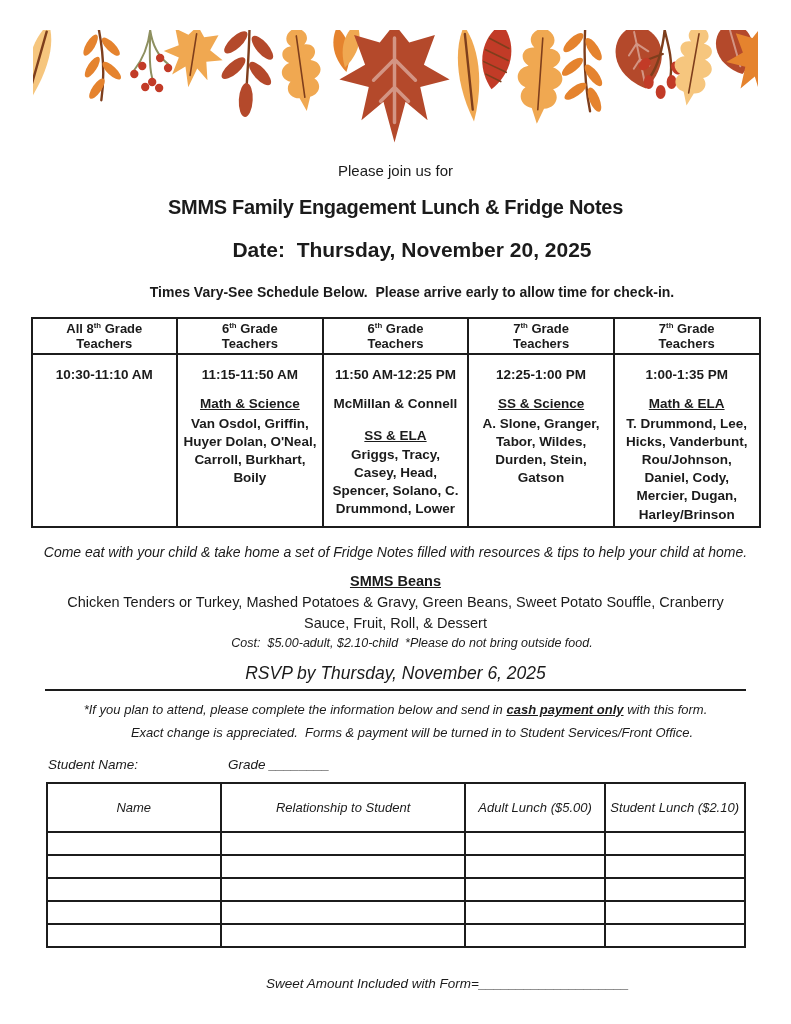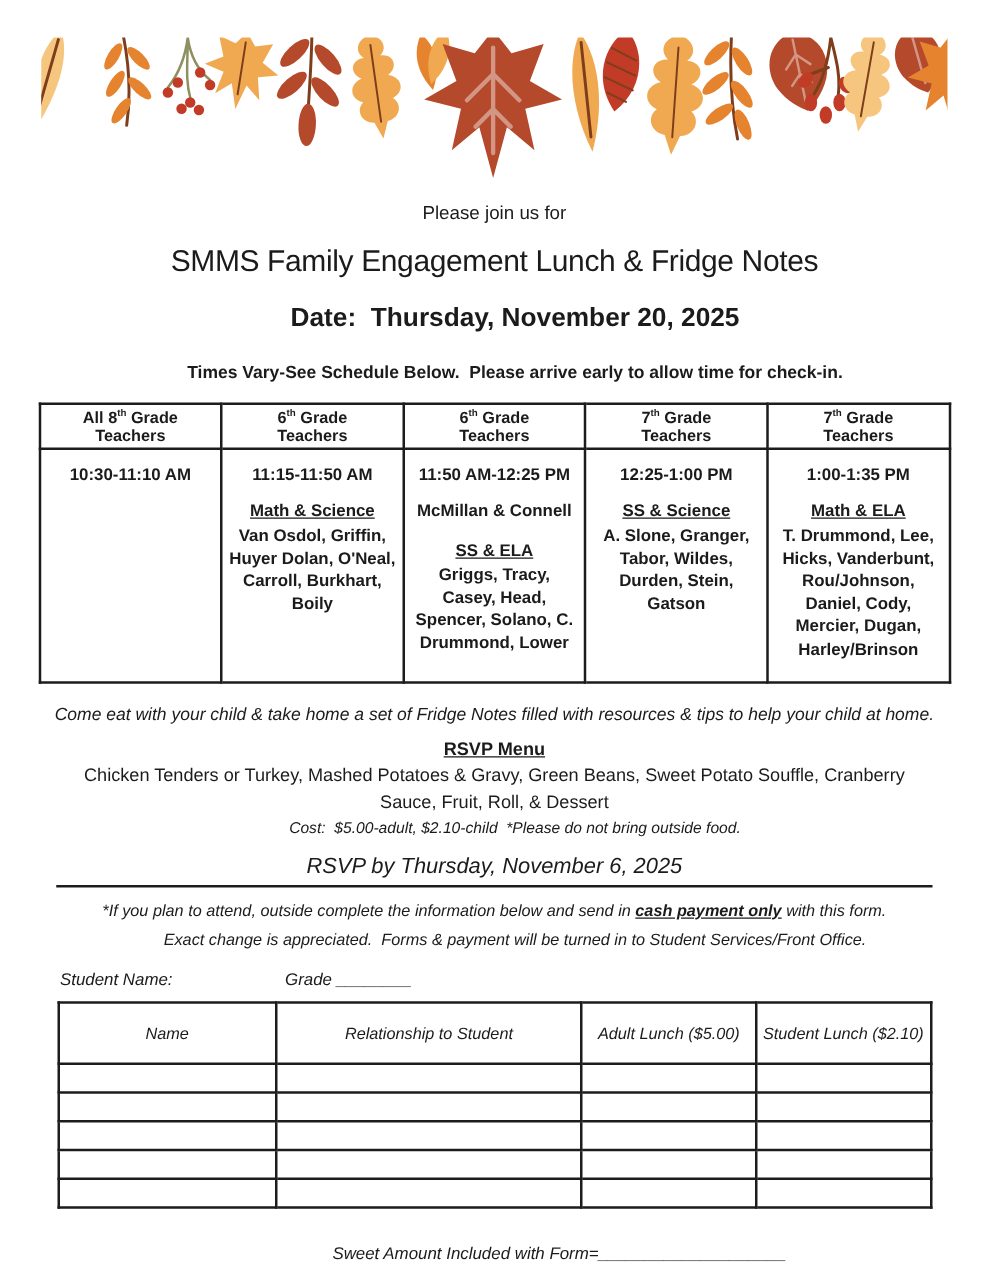--- a/index.html
+++ b/index.html
@@ -20,32 +20,32 @@
   .banner{margin:30px 33px 0 33px;height:118px;}
   .banner svg{width:100%;height:100%;display:block;}
   .f-amber{fill:var(--amber);} .f-orange{fill:var(--orange);}
   .f-rust{fill:var(--rust);} .f-red{fill:var(--red);} .f-light{fill:var(--light-amber);}
   .s-stem{stroke:var(--stem);stroke-width:2.4;fill:none;stroke-linecap:round;}
   .s-olive{stroke:var(--olive);stroke-width:2;fill:none;stroke-linecap:round;}
   .s-lightvein{stroke:rgba(255,255,255,.42);stroke-width:2;fill:none;stroke-linecap:round;}
   .s-darkvein{stroke:var(--stem);stroke-width:1.6;fill:none;stroke-linecap:round;}
 
   .intro{margin-top:14px;font-size:15px;}
-  .title{margin-top:17px;font-size:24px;font-weight:normal;letter-spacing:-0.3px;}
+  .title{margin-top:17px;font-size:20px;font-weight:bold;letter-spacing:-0.3px;}
   .date-line{margin-top:19px;font-size:21px;font-weight:bold;}
   .times-note{margin-top:22px;font-size:14px;font-weight:bold;}
 
   table{border-collapse:collapse;}
   .schedule{margin:17px auto 0 auto;width:730px;table-layout:fixed;}
   .schedule th,.schedule td{border:2px solid #1c1c1c;}
   .schedule th{
     font-size:13px;font-weight:bold;height:24px;text-align:center;
     padding:2px 16px;vertical-align:middle;
   }
-  .schedule td{vertical-align:top;text-align:center;height:170px;padding:12px 5px 16px 5px;}
+  .schedule td{vertical-align:top;text-align:center;height:170px;padding:12px 5px 2px 5px;}
   .sched-time{font-size:13.5px;font-weight:bold;}
   .sched-pre,.sched-subject,.sched-names{font-size:13.5px;font-weight:bold;line-height:1.35;}
   .sched-pre{margin-top:13px;}
   .sched-subject{margin-top:13px;text-decoration:underline;}
   .sched-names{margin-top:1px;}
   .sched-pre:empty,.sched-subject:empty,.sched-names:empty{display:none;}
   sup{font-size:0.6em;}
 
   .come-eat{margin-top:16px;font-style:italic;font-size:14px;}
   .menu-heading{margin-top:13px;font-size:14.5px;font-weight:bold;text-decoration:underline;}
@@ -232,26 +232,26 @@
         <div class="sched-time">1:00-1:35 PM</div>
 
         <div class="sched-subject">Math &amp; ELA</div>
         <div class="sched-names">T. Drummond, Lee, Hicks, Vanderbunt, Rou/Johnson, Daniel, Cody, Mercier, Dugan, Harley/Brinson</div>
       </td>
     </tr>
   </tbody>
 </table>
 
 <div class="come-eat center">Come eat with your child &amp; take home a set of Fridge Notes filled with resources &amp; tips to help your child at home.</div>
-<div class="menu-heading center">RSVP Menu</div>
+<div class="menu-heading center">SMMS Beans</div>
 <div class="menu-items center">Chicken Tenders or Turkey, Mashed Potatoes &amp; Gravy, Green Beans, Sweet Potato Souffle, Cranberry Sauce, Fruit, Roll, &amp; Dessert</div>
 <div class="cost-line center keep-ws">Cost:  $5.00-adult, $2.10-child  *Please do not bring outside food.</div>
 <div class="rsvp-heading center">RSVP by Thursday, November 6, 2025</div>
 <hr class="rule">
-<div class="note1 center"><span>*If you plan to attend, outside complete the information below and send in </span><span class="emph">cash payment only</span><span> with this form.</span></div>
+<div class="note1 center"><span>*If you plan to attend, please complete the information below and send in </span><span class="emph">cash payment only</span><span> with this form.</span></div>
 <div class="note2 center keep-ws">Exact change is appreciated.  Forms &amp; payment will be turned in to Student Services/Front Office.</div>
 
 <div class="student-row">
   <span>Student Name:</span>
   <span class="grade-group"><span>Grade </span><span>________</span></span>
 </div>
 
 <table class="rsvp-table">
   <colgroup>
       <col class="c1">

